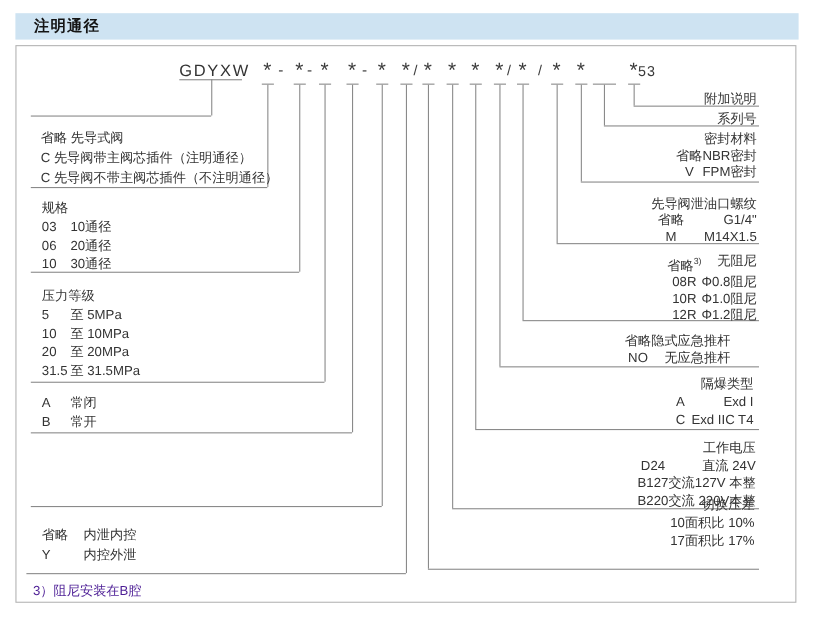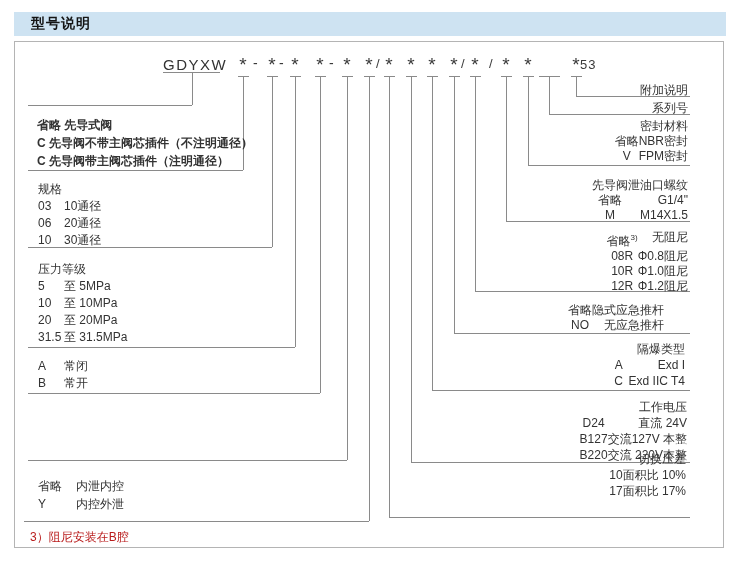--- a/index.html
+++ b/index.html
@@ -17,45 +17,45 @@
   .prefix{top:56px;left:163px;font-size:15px;letter-spacing:1.5px;color:#333;}
   .star{top:59px;font-size:19px;line-height:12px;width:12px;text-align:center;}
   .dsh{top:55px;font-size:14px;}
   .slsh{top:56px;font-size:13px;}
   .digits{top:57px;font-size:13px;letter-spacing:1px;margin-left:40px;}
   
   .ul{position:absolute;height:1px;background:#8a8a8a;}
   .vl{position:absolute;width:1px;background:#8a8a8a;}
   
   .lblock{position:absolute;font-size:12px;white-space:nowrap;color:#333;}
-  .lline{line-height:18px;font-weight:bold;}
+  .lline{line-height:18px;}
   .krow{line-height:17px;}
   .krow .k{display:inline-block;}
   .w26 .k{width:26px;}
   .w38 .k{width:38px;}
-  .fnote{position:absolute;left:30px;top:529px;font-size:12px;color:#b91c1c;}
+  .fnote{position:absolute;left:30px;top:529px;font-size:12px;color:#4c1d95;}
   
   .rblock{position:absolute;font-size:12px;white-space:nowrap;color:#333;}
   .rgrid{display:grid;grid-template-columns:max-content max-content;
     justify-content:end;}
   .rtitle{grid-column:1/3;text-align:right;}
   .rk{text-align:center;}
   .rv{text-align:right;}
   .lh15 > *{line-height:15px;}
   .lh16 > *{line-height:16px;}
   .voltage .rk{text-align:center;}
   sup{font-size:8px;}
 </style>
 </head>
 <body>
 
 <div class="canvas">
 
   <div class="hdr">
-    <span class="hdr-title">型号说明</span>
+    <span class="hdr-title">注明通径</span>
   </div>
 
   <div class="box"></div>
 
   <div class="cg prefix">GDYXW</div>
   <div class="cg star" style="left:237px">*</div>
   <div class="cg dsh" style="left:253px">-</div>
   <div class="cg star" style="left:266px">*</div>
   <div class="cg dsh" style="left:279px">-</div>
   <div class="cg star" style="left:289px">*</div>
@@ -124,22 +124,22 @@
   <div class="ul" style="left:506px;top:221px;width:184px"></div>
   <div class="ul" style="left:475px;top:291px;width:215px"></div>
   <div class="ul" style="left:454px;top:333px;width:236px"></div>
   <div class="ul" style="left:432px;top:390px;width:258px"></div>
   <div class="ul" style="left:411px;top:462px;width:279px"></div>
   <div class="ul" style="left:389px;top:517px;width:301px"></div>
 
 
   <div class="lblock" style="left:37px;top:116px">
     <div class="lline">省略 先导式阀</div>
+    <div class="lline">C 先导阀带主阀芯插件（注明通径）</div>
     <div class="lline">C 先导阀不带主阀芯插件（不注明通径）</div>
-    <div class="lline">C 先导阀带主阀芯插件（注明通径）</div>
   </div>
 
   <div class="lblock" style="left:38px;top:181px">
     <div class="krow">规格</div>
     <div class="krow w26"><span class="k">03</span><span>10通径</span></div>
     <div class="krow w26"><span class="k">06</span><span>20通径</span></div>
     <div class="krow w26"><span class="k">10</span><span>30通径</span></div>
   </div>
 
   <div class="lblock" style="left:38px;top:261px">

